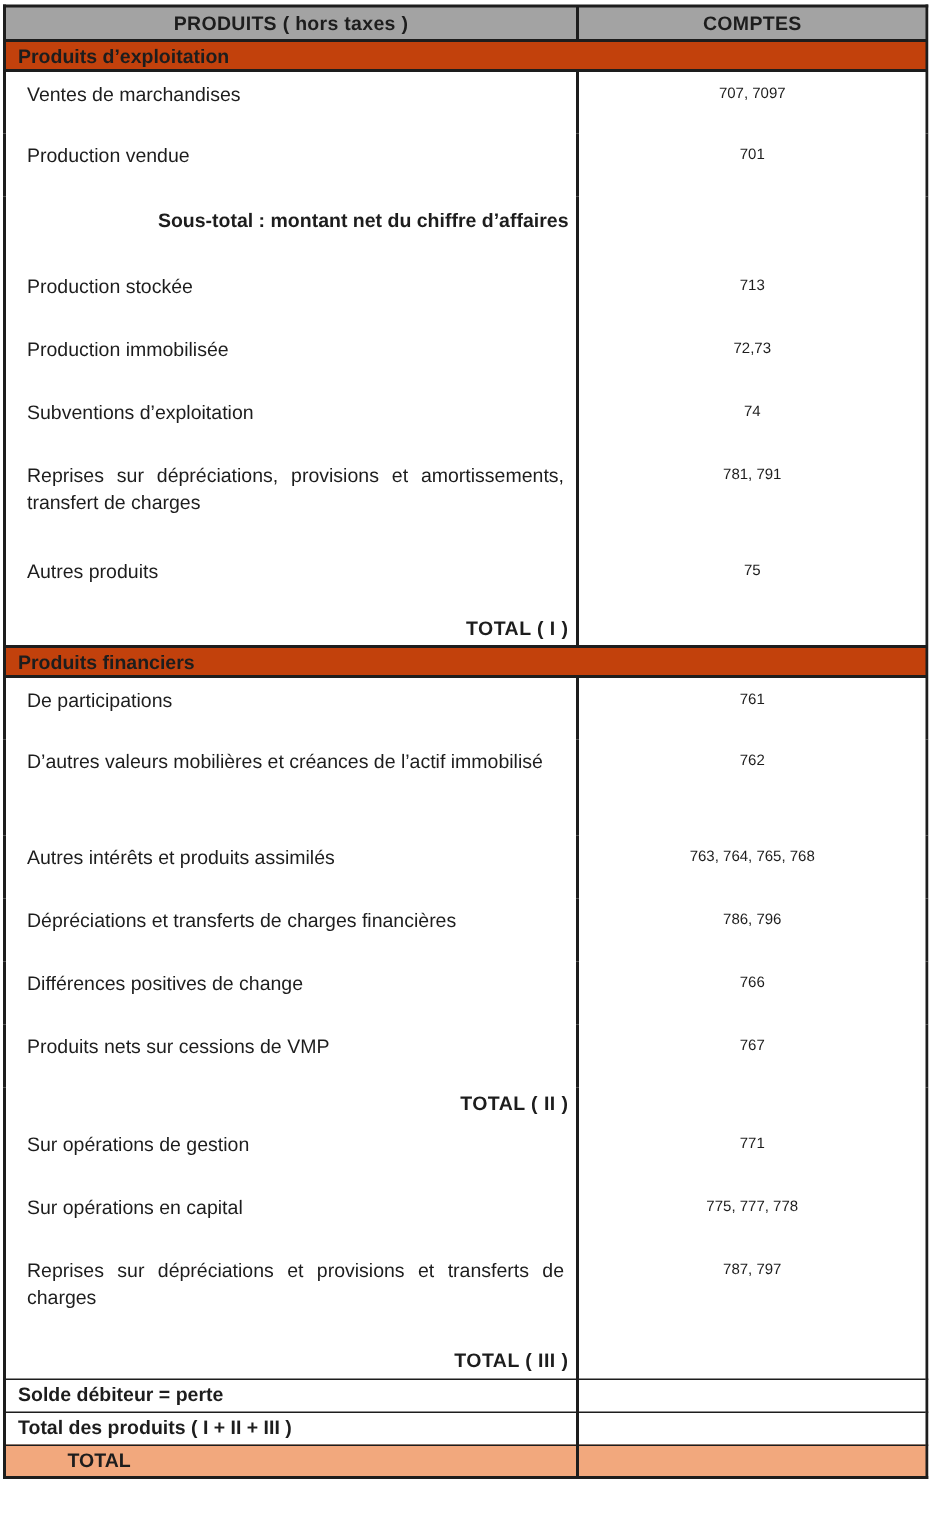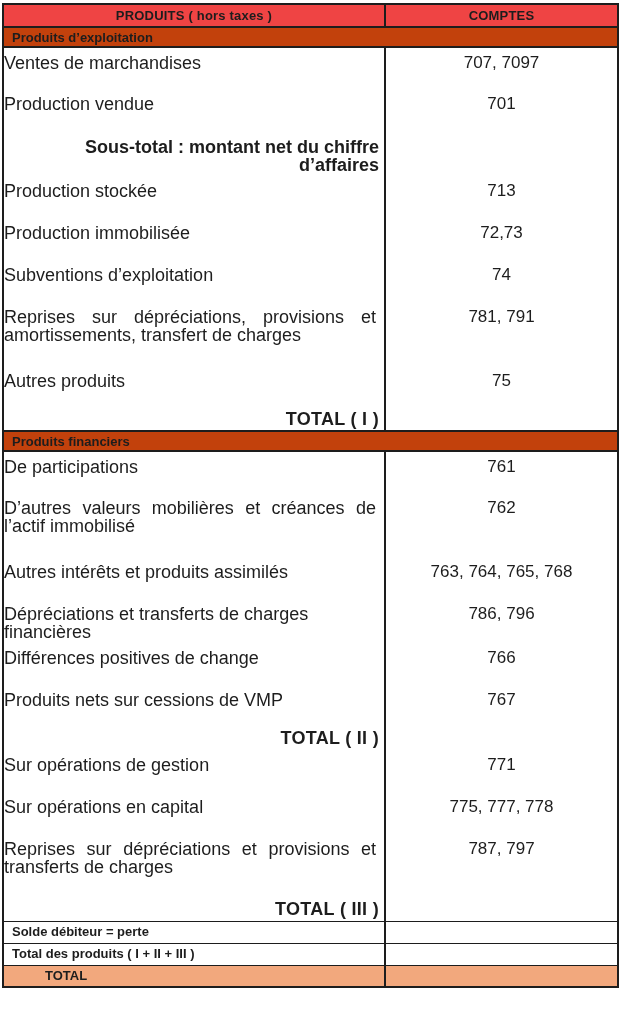--- a/index.html
+++ b/index.html
@@ -24,21 +24,21 @@
     width: 615px;
     border: 2.5px solid #1d1d1d;
     background: #ffffff;
   }
   col.c1col { width: 382px; }
   col.c2col { width: 233px; }
 
   
   thead tr { height: 23px; }
   thead th {
-    background: #ef4444;
+    background: #a3a3a3;
     font-size: 13px;
     font-weight: bold;
     text-align: center;
     vertical-align: middle;
     border-bottom: 2px solid #1d1d1d;
     padding: 2px 11px;
     letter-spacing: 0.2px;
   }
   thead th.first { border-right: 2px solid #1d1d1d; }
 
@@ -53,28 +53,28 @@
     padding: 1px 8px;
     border-top: 2px solid #1d1d1d;
     border-bottom: 2px solid #1d1d1d;
   }
 
   
   td.c1 {
     border-right: 2px solid #1d1d1d;
     vertical-align: top;
     text-align: left;
-    font-size: 18px;
+    font-size: 13px;
     line-height: 18px;
-    padding: 6px 8px 2px 0;
+    padding: 6px 8px 2px 14px;
   }
   td.c2 {
     vertical-align: top;
     text-align: center;
-    font-size: 17px;
+    font-size: 10px;
     line-height: 18px;
     padding: 6px 4px 2px 4px;
   }
   td.c1.justify { text-align: justify; }
 
   tr.row-normal   { height: 42px; }
   tr.row-tall     { height: 64px; }
   tr.row-subtotal { height: 45px; }
   tr.row-total    { height: 23px; }
 

